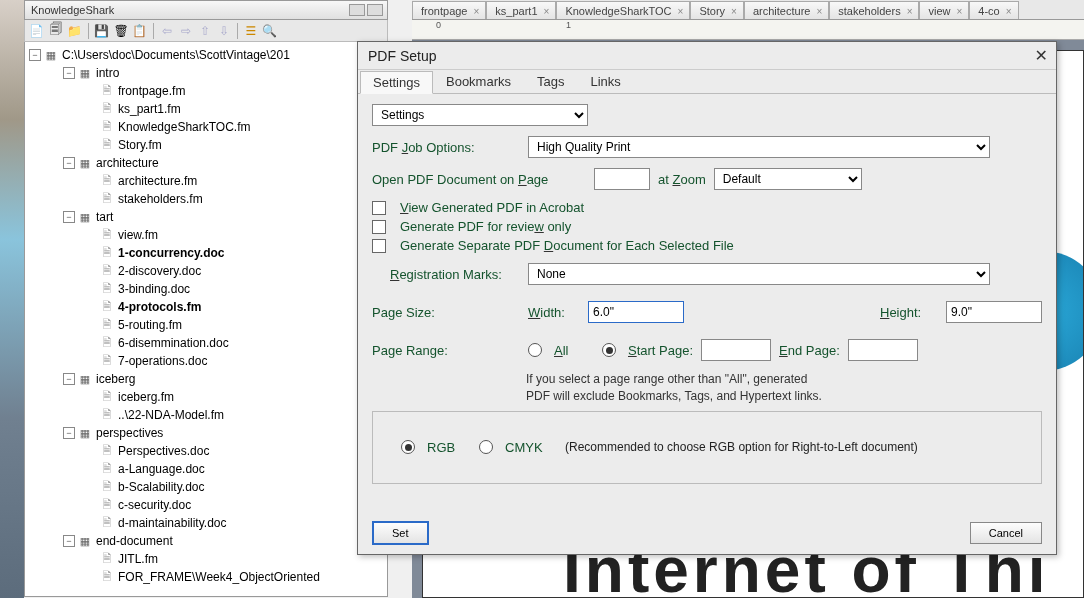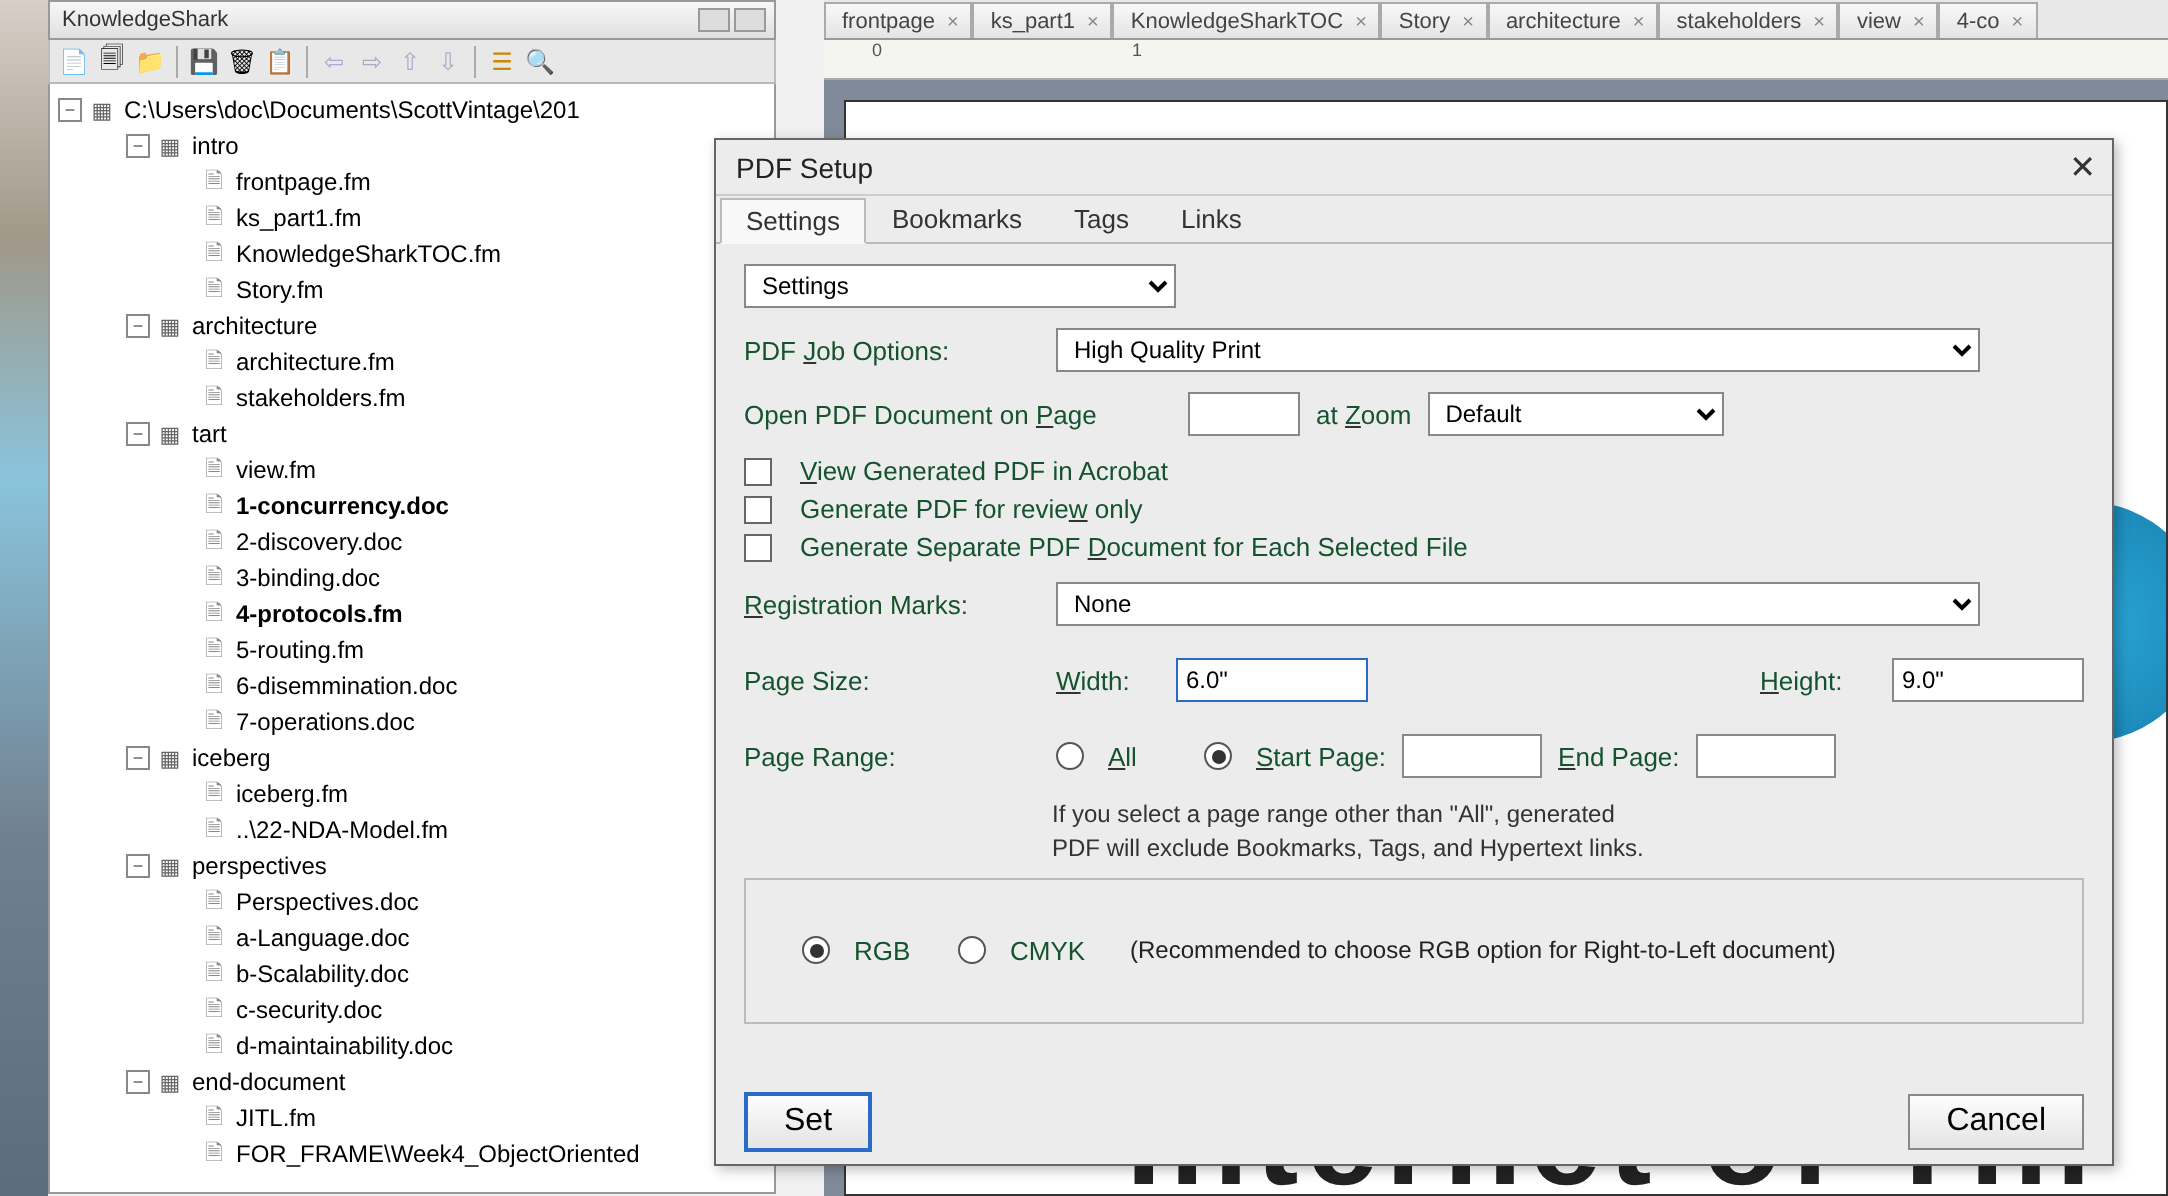--- a/index.html
+++ b/index.html
@@ -24,39 +24,39 @@
 .node-label { color: #000; }
 .tabs-strip { position: absolute; left: 388px; top: 0; right: 0; height: 20px; background: #e8e8e8; border-bottom: 1px solid #999; display: flex; align-items: flex-end; overflow: hidden; }
 .doc-tab { height: 18px; background: linear-gradient(180deg,#f8f8f8,#e4e4e4); border: 1px solid #aaa; border-bottom: none; padding: 1px 6px 0 8px; margin-right: 0px; font-size: 11px; color: #444; display: flex; align-items: center; gap: 6px; cursor: pointer; }
 .doc-tab .close { color: #888; font-size: 10px; }
 .ruler { position: absolute; left: 388px; top: 20px; right: 0; height: 20px; background: #f4f4f0; border-bottom: 1px solid #aaa; font-size: 9px; color: #555; padding-left: 20px; }
 .page-area { position: absolute; left: 388px; top: 40px; right: 0; bottom: 0; background: #808a98; }
 .page-canvas { position: absolute; left: 10px; top: 10px; right: 0; bottom: 0; background: #fff; border: 1px solid #333; overflow: hidden; }
 .bg-img { position: absolute; right: -20px; top: 200px; width: 120px; height: 120px; border-radius: 60px; background: radial-gradient(circle,#2aa8d8,#1880b0); }
 .bg-text { position: absolute; left: 140px; right: 0; bottom: -10px; font-size: 64px; font-weight: bold; color: #222; letter-spacing: 4px; white-space: nowrap; }
 
-.dialog { position: absolute; left: 357px; top: 41px; width: 700px; height: 514px; background: #ececec; border: 1px solid #666; box-shadow: 2px 2px 6px rgba(0,0,0,0.25); display: flex; flex-direction: column; margin-top: 28px; }
+.dialog { position: absolute; left: 357px; top: 41px; width: 700px; height: 514px; background: #ececec; border: 1px solid #666; box-shadow: 2px 2px 6px rgba(0,0,0,0.25); display: flex; flex-direction: column; }
 .dialog-title { height: 28px; display: flex; align-items: center; padding: 0 10px; font-size: 14px; color: #222; border-bottom: 1px solid #ccc; position: relative; }
 .dialog-close { position: absolute; right: 8px; top: 4px; font-size: 16px; cursor: pointer; color: #333; }
 .dialog-tabs { height: 24px; display: flex; align-items: flex-end; padding-left: 2px; border-bottom: 1px solid #bbb; background: #ececec; }
 .dlg-tab { padding: 3px 12px; font-size: 13px; color: #333; border: 1px solid transparent; cursor: pointer; }
 .dlg-tab.active { background: #f8f8f8; border: 1px solid #bbb; border-bottom: 1px solid #f8f8f8; margin-bottom: -1px; }
 .dialog-body { flex: 1; padding: 10px 14px; font-size: 13px; color: #222; }
 .row { display: flex; align-items: center; margin-bottom: 10px; gap: 8px; }
 .row label { color: #14532d; }
 select, input[type=text] { font-size: 12px; padding: 2px 4px; border: 1px solid #888; background: #fff; height: 22px; }
 select { height: 22px; }
 .settings-select { width: 216px; }
 .wide-select { width: 462px; }
 .chk { width: 14px; height: 14px; border: 1px solid #666; background: #fff; display: inline-block; margin-right: 6px; }
 .radio-outer { width: 14px; height: 14px; border-radius: 50%; border: 1px solid #555; background: #fff; display: inline-flex; align-items: center; justify-content: center; margin-right: 4px; }
 .radio-outer.checked::after { content: ""; width: 7px; height: 7px; border-radius: 50%; background: #333; }
 .fieldset { border: 1px solid #bbb; padding: 28px; margin-top: 6px; }
 .dialog-footer { height: 42px; display: flex; align-items: center; padding: 0 14px; justify-content: space-between; }
-.btn { border: 1px solid #888; background: linear-gradient(180deg,#fdfdfd,#e4e4e4); padding: 4px 18px; font-size: 16px; cursor: pointer; }
+.btn { border: 1px solid #888; background: linear-gradient(180deg,#fdfdfd,#e4e4e4); padding: 4px 18px; font-size: 11px; cursor: pointer; }
 .btn.primary { border: 2px solid #2a6ac8; }
 .underline-accesskey { text-decoration: underline; text-decoration-color: #333; }
 .small-note { font-size: 12px; color: #333; margin-left: 154px; margin-top: 2px; line-height: 1.4; }
 </style>
 </head>
 <body>
 
 <div class="desktop-strip"></div>
 
 <div class="main-app">
@@ -361,21 +361,21 @@
     <div class="row" style="margin-bottom:4px;">
       <span class="chk"></span>
       <label>Generate PDF for revie<span class="underline-accesskey">w</span> only</label>
     </div>
     <div class="row">
       <span class="chk"></span>
       <label>Generate Separate PDF <span class="underline-accesskey">D</span>ocument for Each Selected File</label>
     </div>
 
     <div class="row">
-      <label style="width:148px;"><span class="underline-accesskey">R</span>egistration Marks:</label>
+      <label style="width:148px;text-align:center;"><span class="underline-accesskey">R</span>egistration Marks:</label>
       <select class="wide-select">
         <option>None</option>
       </select>
     </div>
 
     <div class="row" style="margin-top:16px;">
       <label style="width:148px;">Page Size:</label>
       <label style="width:52px;"><span class="underline-accesskey">W</span>idth:</label>
       <input type="text" style="width: 96px; border: 1px solid rgb(42, 106, 200);" value="6.0&quot;">
       <span style="flex:1"></span>

